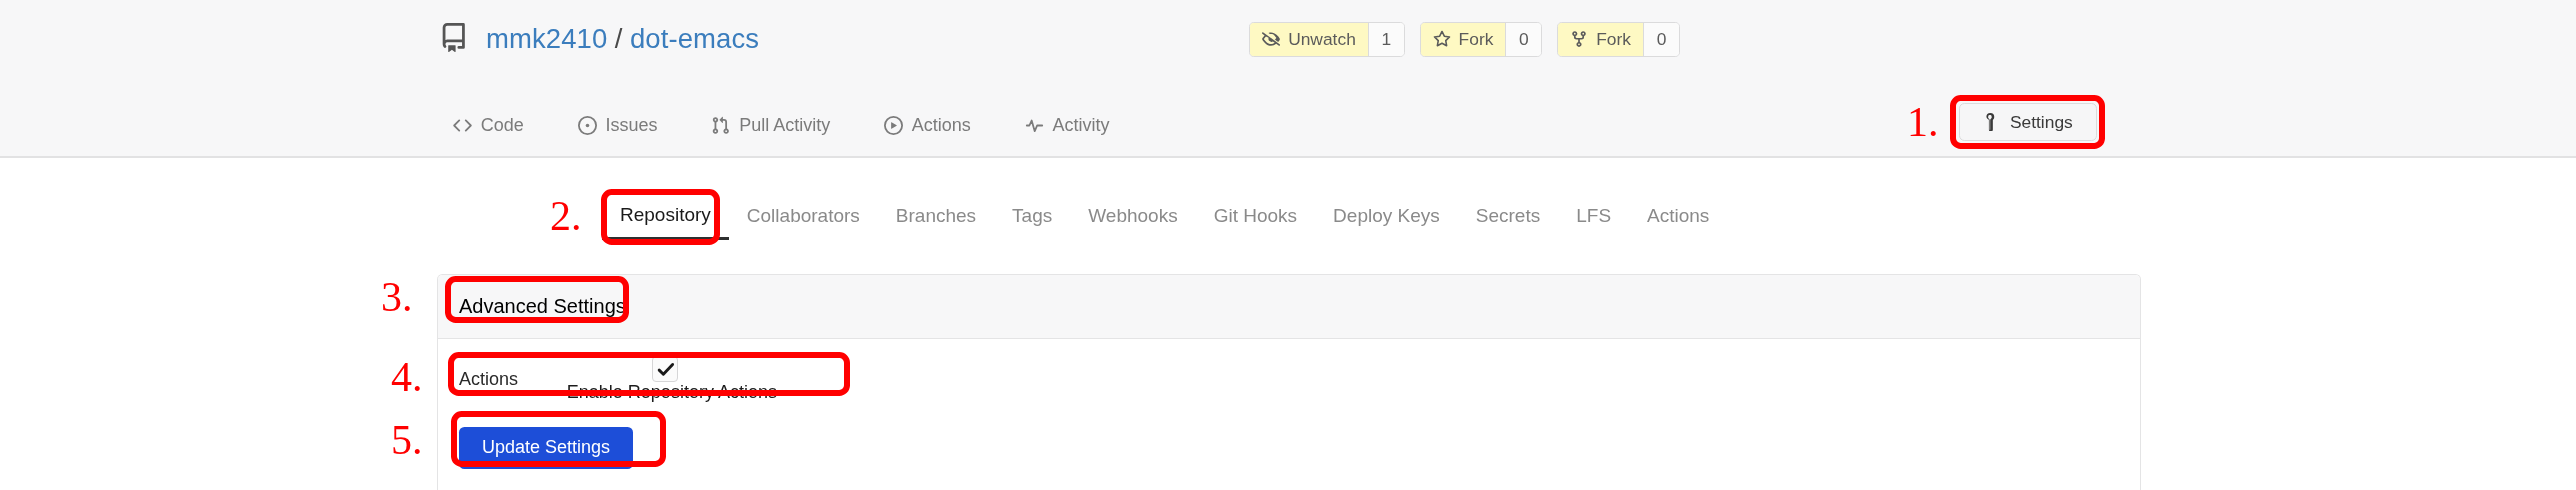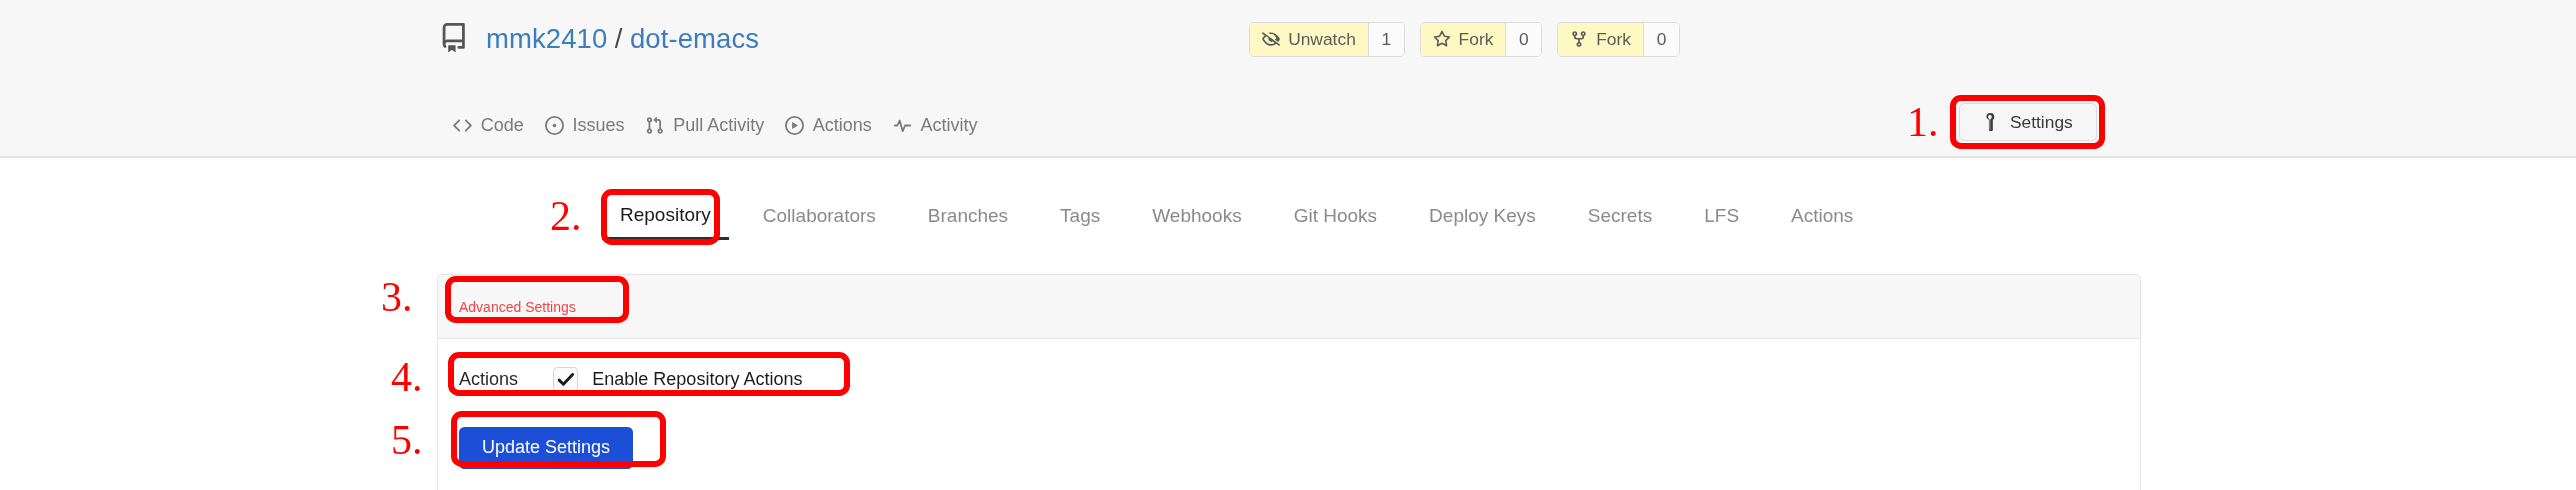--- a/index.html
+++ b/index.html
@@ -96,21 +96,21 @@
     color: #5b5b5b;
   }
   .btn-group .seg svg { margin-right: 8px; display: block; }
 
   
   .nav-tabs {
     position: absolute;
     left: 453px; top: 106px;
     display: flex;
     align-items: center;
-    gap: 21px;
+    gap: 54px;
     height: 39px;
   }
   .nav-tab {
     display: flex;
     align-items: center;
     font-size: 18px;
     color: #7b7b7b;
     white-space: nowrap;
     text-decoration: none;
     cursor: pointer;
@@ -134,21 +134,21 @@
     white-space: nowrap;
   }
   .settings-btn svg { margin-right: 8.7px; display: block; }
 
   
   .subtabs {
     position: absolute;
     left: 602px; top: 193px;
     display: flex;
     align-items: flex-end;
-    gap: 16px;
+    gap: 0;
     height: 47px;
   }
   .subtab {
     font-size: 19px;
     color: #8a8a8a;
     padding: 0 18px 12px 18px;
     white-space: nowrap;
     cursor: pointer;
     border-bottom: 2px solid transparent;
     line-height: 21.5px;
@@ -170,22 +170,22 @@
     border-bottom: none;
   }
   .panel-header {
     height: 64px;
     background: #f7f7f8;
     border-bottom: 1px solid #e4e4e5;
     border-radius: 4.7px 4.7px 0 0;
     display: flex;
     align-items: center;
     padding-left: 21px;
-    font-size: 14px;
-    color: #ef4444;
+    font-size: 20px;
+    color: #000000;
     text-align: center;
   }
   .panel-body {
     padding: 23px 21px 0 21px;
   }
   .field-row {
     display: flex;
     align-items: center;
     height: 35px;
     margin-bottom: 29.5px;
@@ -194,20 +194,21 @@
     font-size: 18px;
     color: #2a2a2a;
     width: 79px;
     white-space: nowrap;
   }
   .checkbox-wrap {
     display: flex;
     align-items: center;
     margin-left: 14.8px;
     cursor: pointer;
+    flex-direction: column;
   }
   .checkbox {
     width: 25.5px; height: 25.5px;
     border: 1px solid #d6d6d7;
     border-radius: 4px;
     background: #fbfbfb;
     position: relative;
     flex: none;
   }
   .checkbox svg {

